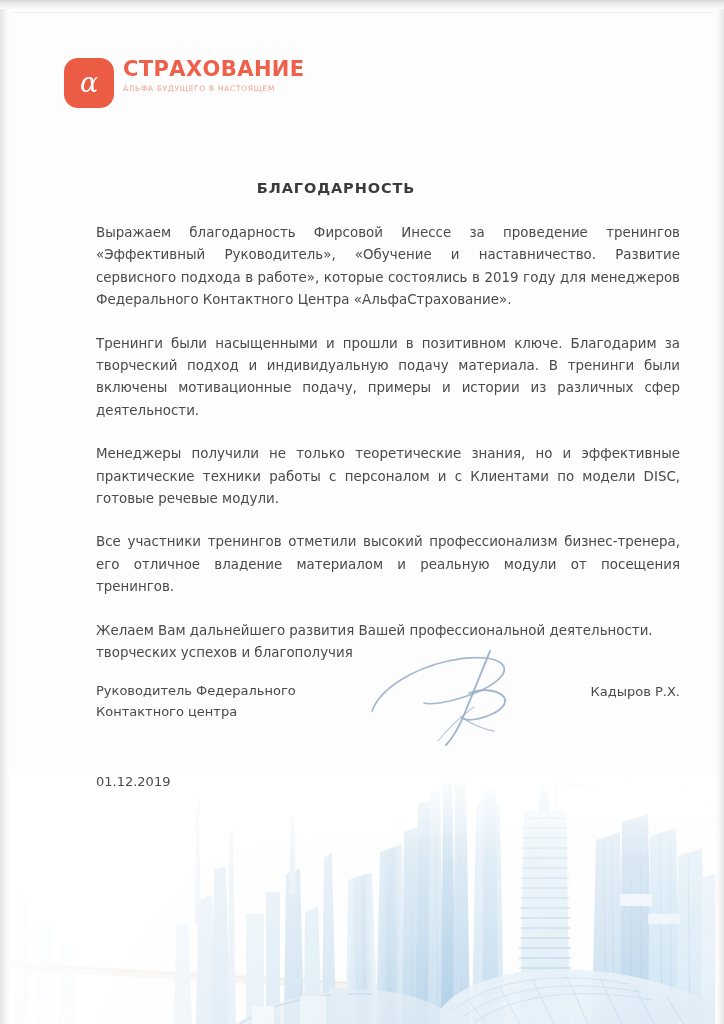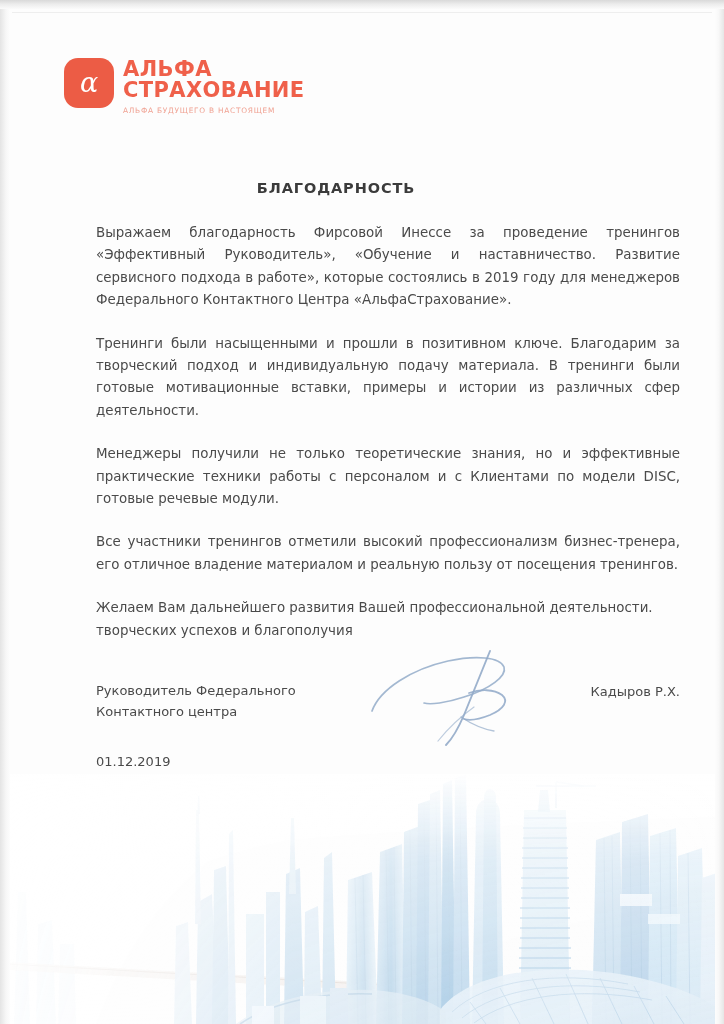--- a/index.html
+++ b/index.html
@@ -155,21 +155,21 @@
   }
   .sign-ink {
     position: absolute;
     left: 272px;
     top: -35px;
     width: 190px;
     height: 115px;
     pointer-events: none;
   }
   .sign-date {
-    margin-top: 32px;
+    margin-top: 52px;
     font-size: 13px;
     color: #4a4a4a;
   }
 
   
   .cityscape {
     position: absolute;
     left: 0;
     bottom: 0;
     width: 724px;
@@ -188,33 +188,32 @@
   <div class="scan-edge-right"></div>
   <div class="scan-inner-line"></div>
 
   <div class="logo-block">
     <div class="logo-mark">
       <svg width="34" height="34" viewBox="0 0 34 34" aria-hidden="true">
         <text x="17" y="25.5" text-anchor="middle" font-family="DejaVu Serif, Liberation Serif, serif" font-size="27" font-style="italic" fill="#ffffff">α</text>
       </svg>
     </div>
     <div class="logo-words">
-      <div class="logo-line1">АЛЬФА</div>
       <div class="logo-line2">СТРАХОВАНИЕ</div>
       <div class="logo-tagline">АЛЬФА БУДУЩЕГО В НАСТОЯЩЕМ</div>
     </div>
   </div>
 
   <div class="doc-title">БЛАГОДАРНОСТЬ</div>
 
   <div class="body-text">
     <p class="para">Выражаем благодарность Фирсовой Инессе за проведение тренингов «Эффективный Руководитель», «Обучение и наставничество. Развитие сервисного подхода в работе», которые состоялись в 2019 году для менеджеров Федерального Контактного Центра «АльфаСтрахование».</p>
-    <p class="para">Тренинги были насыщенными и прошли в позитивном ключе. Благодарим за творческий подход и индивидуальную подачу материала. В тренинги были готовые мотивационные вставки, примеры и истории из различных сфер деятельности.</p>
+    <p class="para">Тренинги были насыщенными и прошли в позитивном ключе. Благодарим за творческий подход и индивидуальную подачу материала. В тренинги были включены мотивационные подачу, примеры и истории из различных сфер деятельности.</p>
     <p class="para">Менеджеры получили не только теоретические знания, но и эффективные практические техники работы с персоналом и с Клиентами по модели DISC, готовые речевые модули.</p>
-    <p class="para">Все участники тренингов отметили высокий профессионализм бизнес-тренера, его отличное владение материалом и реальную пользу от посещения тренингов.</p>
+    <p class="para">Все участники тренингов отметили высокий профессионализм бизнес-тренера, его отличное владение материалом и реальную модули от посещения тренингов.</p>
     <p class="para no-justify">Желаем Вам дальнейшего развития Вашей профессиональной деятельности. творческих успехов и благополучия</p>
   </div>
 
   <div class="sign-area">
     <div class="sign-row">
       <div class="sign-role">Руководитель Федерального
 Контактного центра</div>
 
       <svg class="sign-ink" viewBox="0 0 190 115">
         <g fill="none" stroke="#93abc9" stroke-linecap="round" stroke-linejoin="round">

